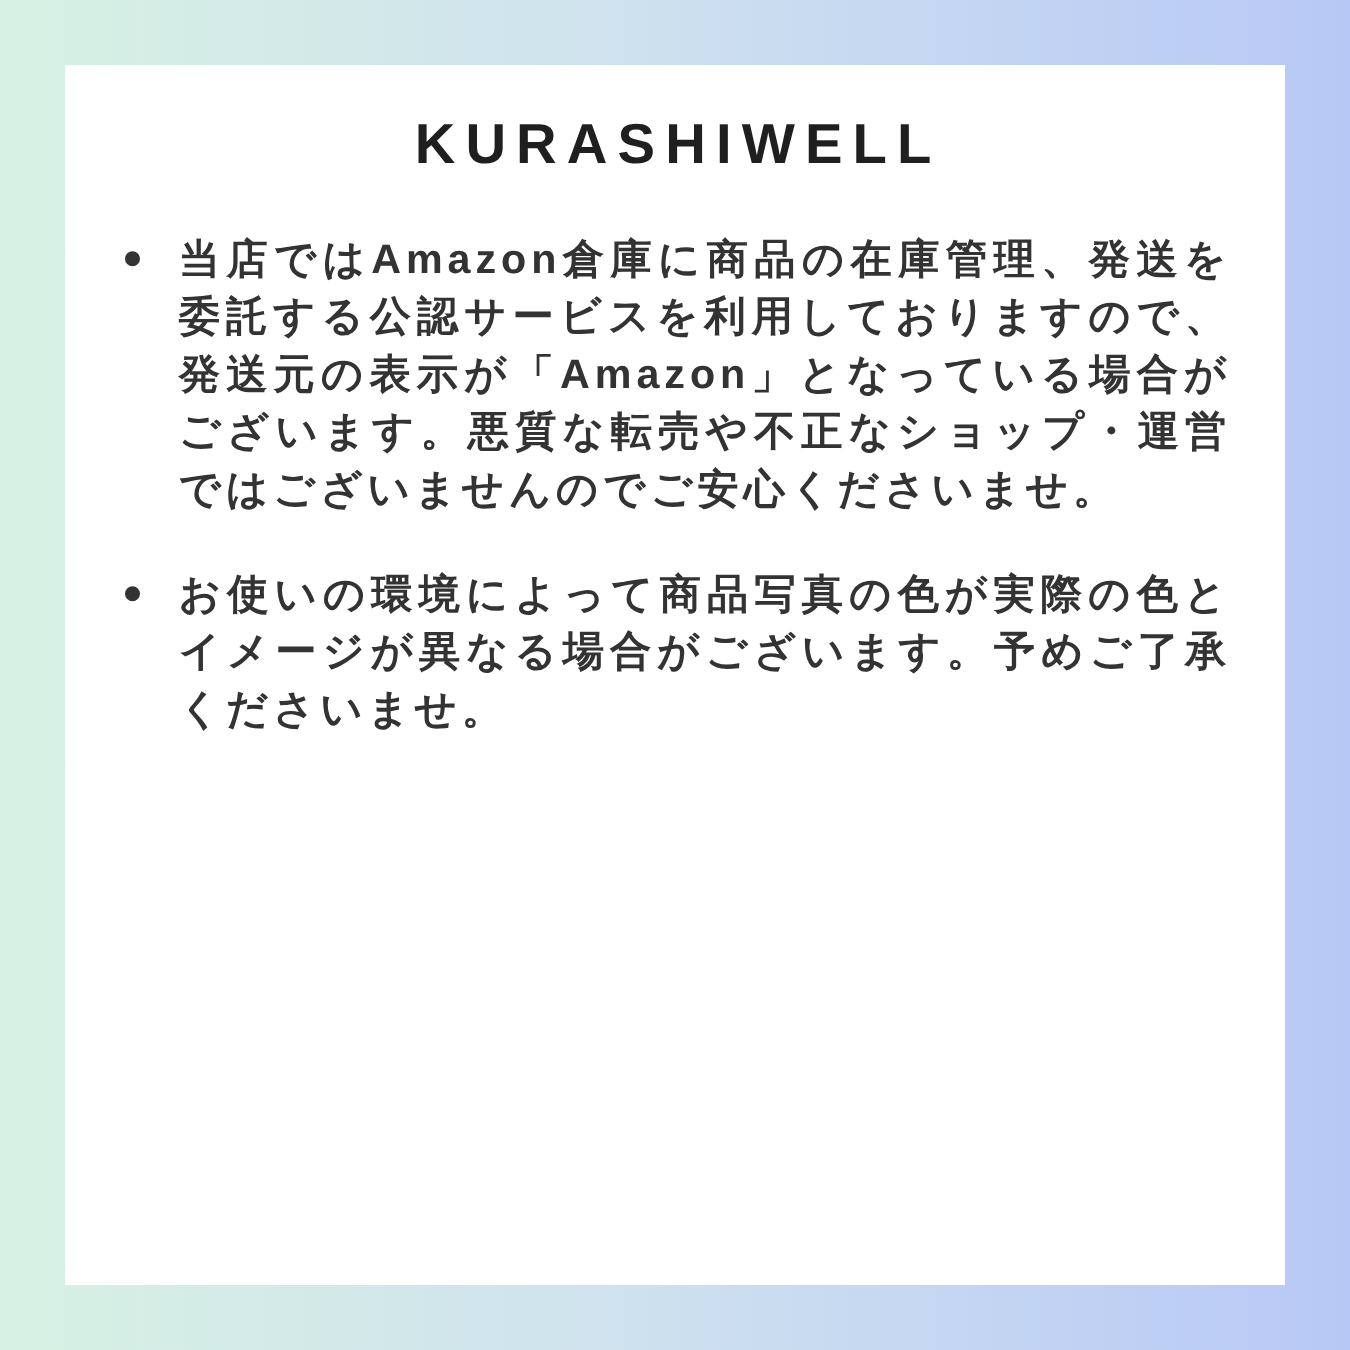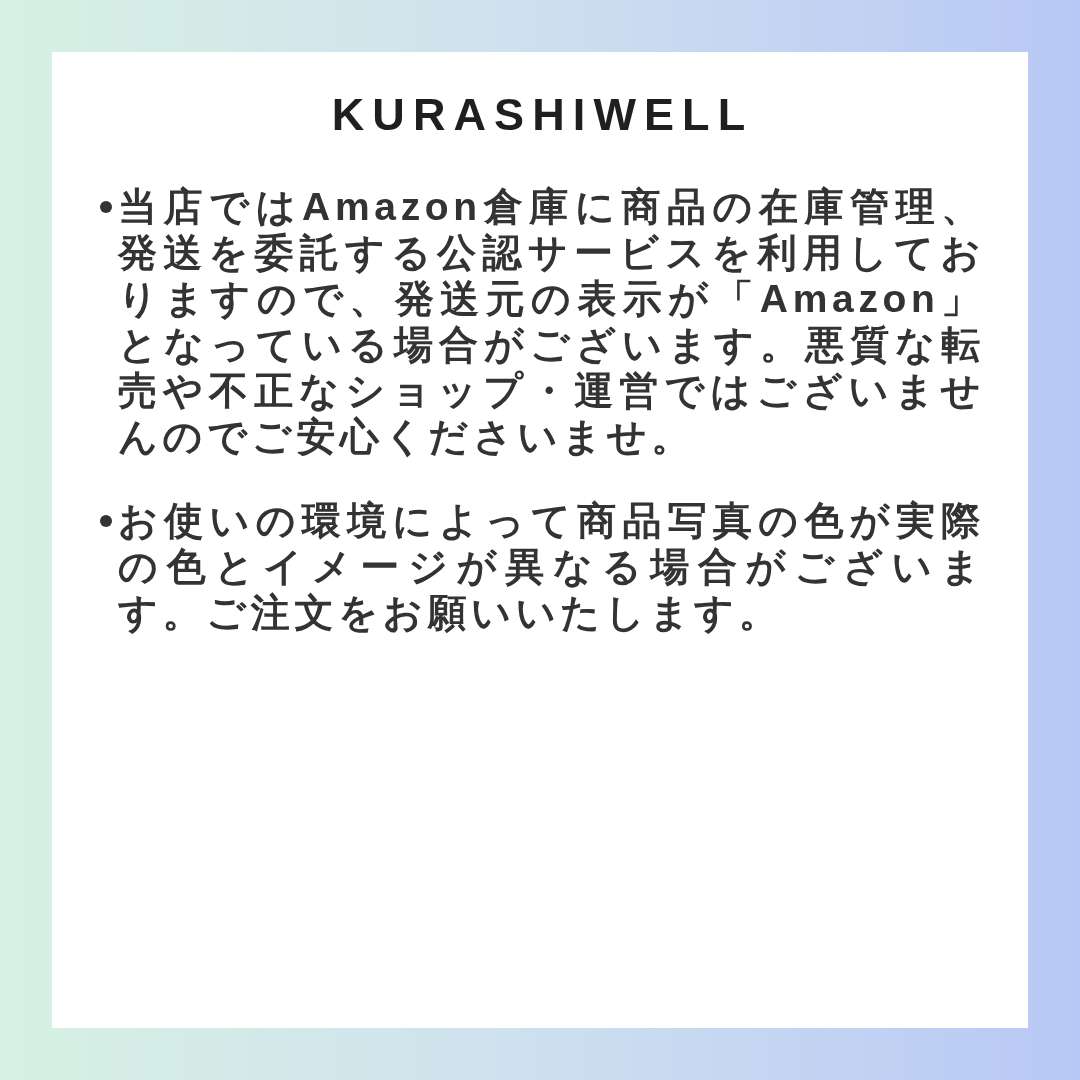--- a/index.html
+++ b/index.html
@@ -31,24 +31,24 @@
     line-height: 65px;
   }
   .title-line { display: block; }
   .notes {
     list-style: none;
     margin: 37px 0 0 0;
     padding: 0;
   }
   .note {
     display: flex;
-    gap: 6px;
+    gap: 31px;
     margin-bottom: 38px;
     color: var(--text, #333333);
-    font-size: 39px;
+    font-size: 33px;
     line-height: 46px;
     letter-spacing: 0.12em;
     font-weight: 600;
   }
   .bullet {
     flex: 0 0 auto;
     width: 12px;
     height: 12px;
     border-radius: 50%;
     background: var(--text, #333333);
@@ -68,17 +68,17 @@
     <h1 class="title">
       <span class="title-line">KURASHIWELL</span>
     </h1>
     <ul class="notes">
       <li class="note">
         <span class="bullet"></span>
         <span class="note-text">当店ではAmazon倉庫に商品の在庫管理、発送を委託する公認サービスを利用しておりますので、発送元の表示が「Amazon」となっている場合がございます。悪質な転売や不正なショップ・運営ではございませんのでご安心くださいませ。</span>
       </li>
       <li class="note">
         <span class="bullet"></span>
-        <span class="note-text">お使いの環境によって商品写真の色が実際の色とイメージが異なる場合がございます。ご注文をお願いいたします。</span>
+        <span class="note-text">お使いの環境によって商品写真の色が実際の色とイメージが異なる場合がございます。予めご了承くださいませ。</span>
       </li>
     </ul>
   </div>
 </div>
 
 </body></html>

